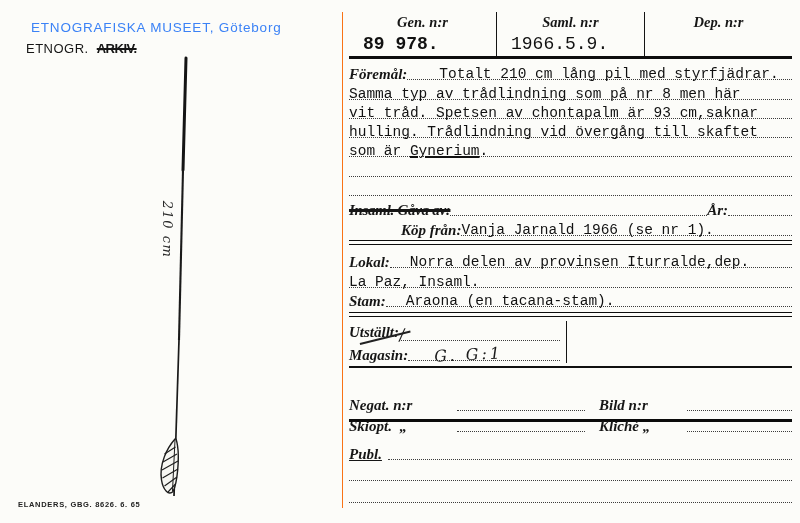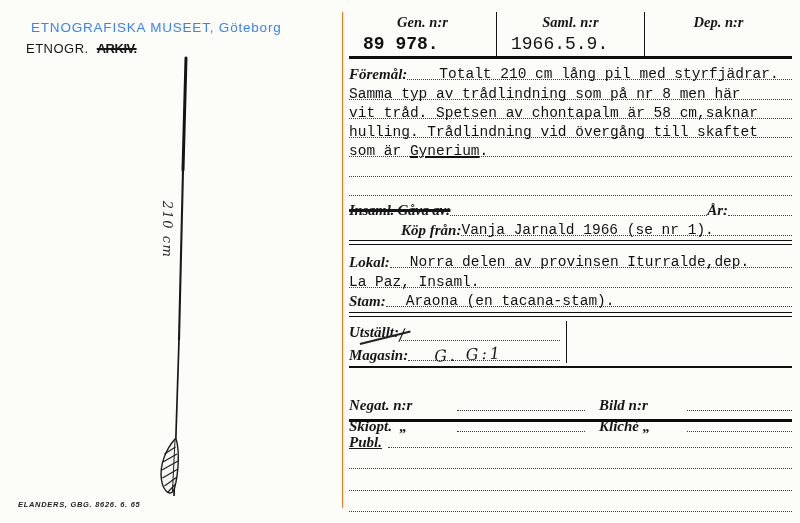--- a/index.html
+++ b/index.html
@@ -19,21 +19,21 @@
     position:absolute;left:16px;top:41px;
     font-family:"Liberation Sans", sans-serif;font-size:13px;letter-spacing:.5px;margin-left:10px;
   }
   .struck-word{
     text-decoration:line-through;text-decoration-thickness:2px;
     font-weight:bold;margin-left:8px;letter-spacing:-.5px;
   }
   .printer-mark{
     position:absolute;left:18px;top:500px;
     font-family:"Liberation Sans", sans-serif;font-weight:bold;
-    font-size:7.5px;letter-spacing:.7px;color:#222;font-style:italic;
+    font-size:7.5px;letter-spacing:.7px;color:#222;
   }
   .arrow-figure{position:absolute;left:112px;top:50px;width:110px;height:460px;}
   .length-label{
     position:absolute;left:128px;top:222px;width:78px;text-align:center;
     transform:rotate(90deg);
     font-family:"DejaVu Serif", serif;font-style:italic;
     font-size:13px;letter-spacing:1.5px;color:#2a2a2a;
   }
   
   .card{
@@ -77,21 +77,21 @@
   .slash-wrap{position:relative;display:inline-block;}
   .label-slash{
     position:absolute;left:8px;top:-4px;width:52px;height:18px;
     border-bottom:2px solid #222;transform:rotate(-14deg);pointer-events:none;
   }
   .sec-media{height:48px;padding-top:22px;}
   .sec-media .frow{height:21px;}
   .media-label1{width:108px;}
   .media-lead1{flex:0 0 128px;border-bottom:1.6px dotted #3c3c3c;height:100%;margin-right:14px;}
   .media-label2{width:88px;}
-  .sec-publ{padding-top:4px;text-decoration:underline;}
+  .sec-publ{padding-top:16px;text-decoration:underline;}
   .sec-publ .frow{height:21.5px;}
   .struck-label{text-decoration:line-through;text-decoration-thickness:2.5px;letter-spacing:-.3px;}
 </style>
 </head>
 <body>
 
 <div class="left-panel">
   <div class="museum-title">ETNOGRAFISKA MUSEET, Göteborg</div>
   <div class="archive-line"><span>ETNOGR.</span><span class="struck-word">ARKIV.</span></div>
 
@@ -133,21 +133,21 @@
           <span class="typed indent1">Totalt 210 cm lång pil med styrfjädrar.</span>
         </span>
     </div>
     <div class="frow">
       <span class="lead">
           <span class="typed">Samma typ av trådlindning som på nr 8 men här</span>
         </span>
     </div>
     <div class="frow">
       <span class="lead">
-          <span class="typed">vit tråd. Spetsen av chontapalm är 58 cm,saknar</span>
+          <span class="typed">vit tråd. Spetsen av chontapalm är 93 cm,saknar</span>
         </span>
     </div>
     <div class="frow">
       <span class="lead">
           <span class="typed">hulling. Trådlindning vid övergång till skaftet</span>
         </span>
     </div>
     <div class="frow">
       <span class="lead">
           <span class="typed"><span>som är </span><span class="underlined">Gynerium</span><span>.</span></span>

